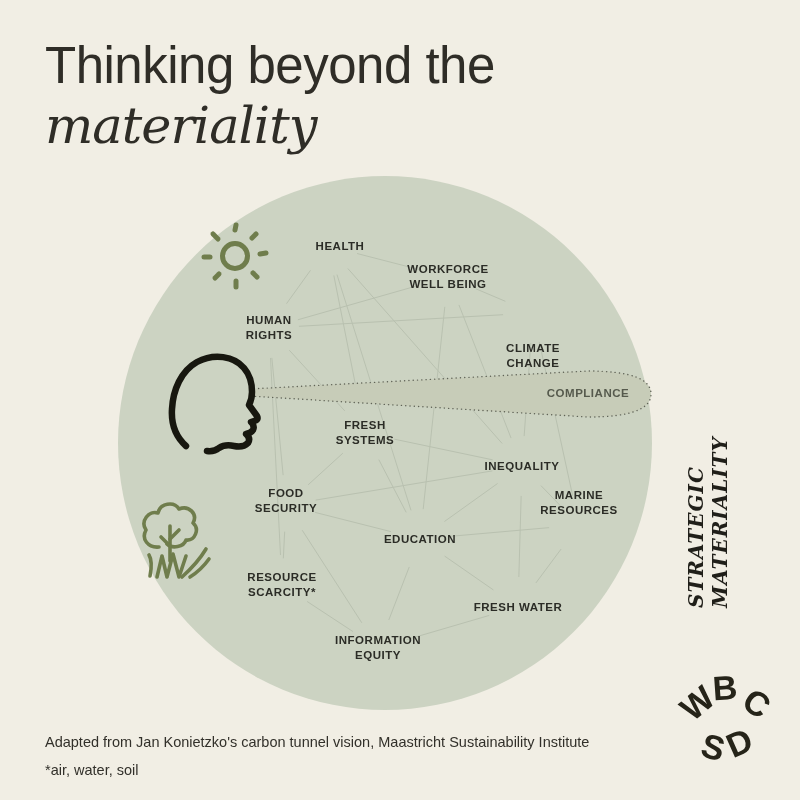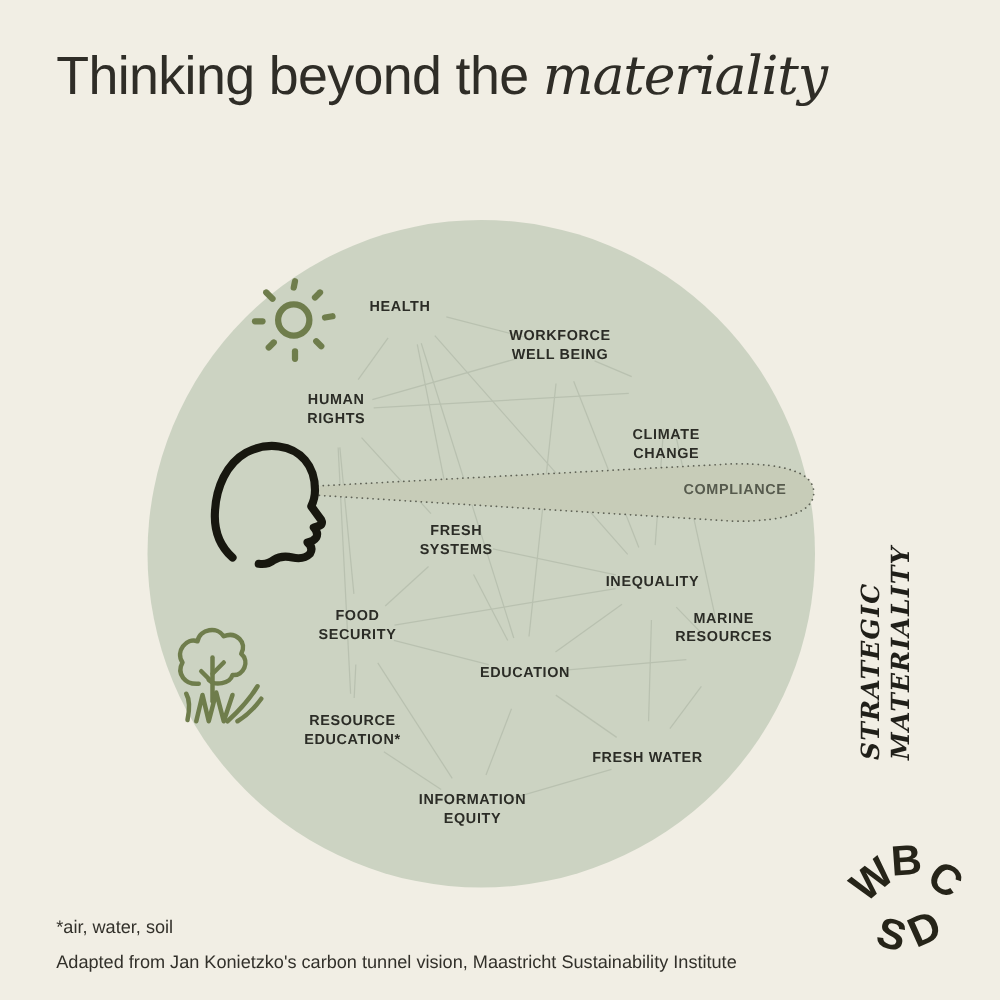--- a/index.html
+++ b/index.html
@@ -4,21 +4,21 @@
 <style>
   html,body{margin:0;padding:0;}
   body{width:800px;height:800px;font-family:"Liberation Sans",sans-serif;}
   .canvas{
     position:relative;width:800px;height:800px;overflow:hidden;
     background:#f1eee4;color:#2f2d27;
   }
   
   .title{
     position:absolute;left:45px;top:36px;width:660px;
-    font-size:43px;line-height:1.18;letter-spacing:-0.5px;color:#2f2d27;
+    font-size:51px;line-height:1.18;letter-spacing:-0.5px;color:#2f2d27;
   }
   .title .sans{font-family:"Liberation Sans",sans-serif;font-weight:500;}
   .title .serif{font-family:"DejaVu Serif","Liberation Serif",serif;font-style:italic;font-weight:400;letter-spacing:-1px;}
   
   .diagram-svg{position:absolute;left:0;top:0;}
   .node-label{
     position:absolute;transform:translate(-50%,-50%);
     font-size:11.5px;font-weight:700;letter-spacing:0.045em;line-height:1.3;
     text-align:center;white-space:pre-line;color:#2b2c26;
   }
@@ -122,53 +122,53 @@
              L 251 422
              Q 255 426, 253 430
              Q 251 433, 246 434
              Q 251 438, 248 443
              Q 243 448, 234 446
              Q 225 444, 219 448
              Q 214 452, 207 451" fill="none" stroke="#17170f" stroke-width="6.5" stroke-linecap="round" stroke-linejoin="round"></path>
   </svg>
 
   <div id="node-labels">
-      <div class="node-label" style="left: 320px; top: 246px;">HEALTH</div>
+      <div class="node-label" style="left: 340px; top: 246px;">HEALTH</div>
       <div class="node-label" style="left: 448px; top: 277px;">WORKFORCE
 WELL BEING</div>
       <div class="node-label" style="left: 533px; top: 313px; margin-top: 43px;">CLIMATE
 CHANGE</div>
       <div class="node-label" style="left: 269px; top: 328px;">HUMAN
 RIGHTS</div>
       <div class="node-label muted" style="left: 588px; top: 393px; text-align: center;">COMPLIANCE</div>
       <div class="node-label" style="left: 365px; top: 433px;">FRESH
 SYSTEMS</div>
       <div class="node-label" style="left: 522px; top: 466px;">INEQUALITY</div>
       <div class="node-label" style="left: 286px; top: 501px;">FOOD
 SECURITY</div>
       <div class="node-label" style="left: 420px; top: 539px; text-align: right;">EDUCATION</div>
       <div class="node-label" style="left: 579px; top: 503px;">MARINE
 RESOURCES</div>
       <div class="node-label" style="left: 282px; top: 585px;">RESOURCE
-EDUCATION*</div>
+SCARCITY*</div>
       <div class="node-label" style="left: 518px; top: 607px;">FRESH WATER</div>
       <div class="node-label" style="left: 378px; top: 648px;">INFORMATION
 EQUITY</div>
     </div>
 
   <h1 class="title" style="margin:0;font-weight:normal;">
     <span class="sans">Thinking beyond the</span>
     <span class="serif">materiality</span><br>
   </h1>
 
   <div class="side-label">STRATEGIC MATERIALITY</div>
 
   <div class="footnotes">
+    <div class="line">Adapted from Jan Konietzko's carbon tunnel vision, Maastricht Sustainability Institute</div>
     <div class="line">*air, water, soil</div>
-    <div class="line">Adapted from Jan Konietzko's carbon tunnel vision, Maastricht Sustainability Institute</div>
   </div>
 
   <svg class="logo" width="115" height="110" viewBox="0 0 115 110">
     <g fill="#262419" font-family="Liberation Sans, sans-serif" font-weight="700" font-size="34px">
       <text x="18" y="52" transform="rotate(-40 28 44)">W</text>
       <text x="46" y="34" transform="rotate(-4 55 26)">B</text>
       <text x="76" y="46" transform="rotate(34 84 38)">C</text>
       <text x="34" y="92" transform="rotate(16 42 84)">S</text>
       <text x="62" y="90" transform="rotate(-24 70 82)">D</text>
     </g>

